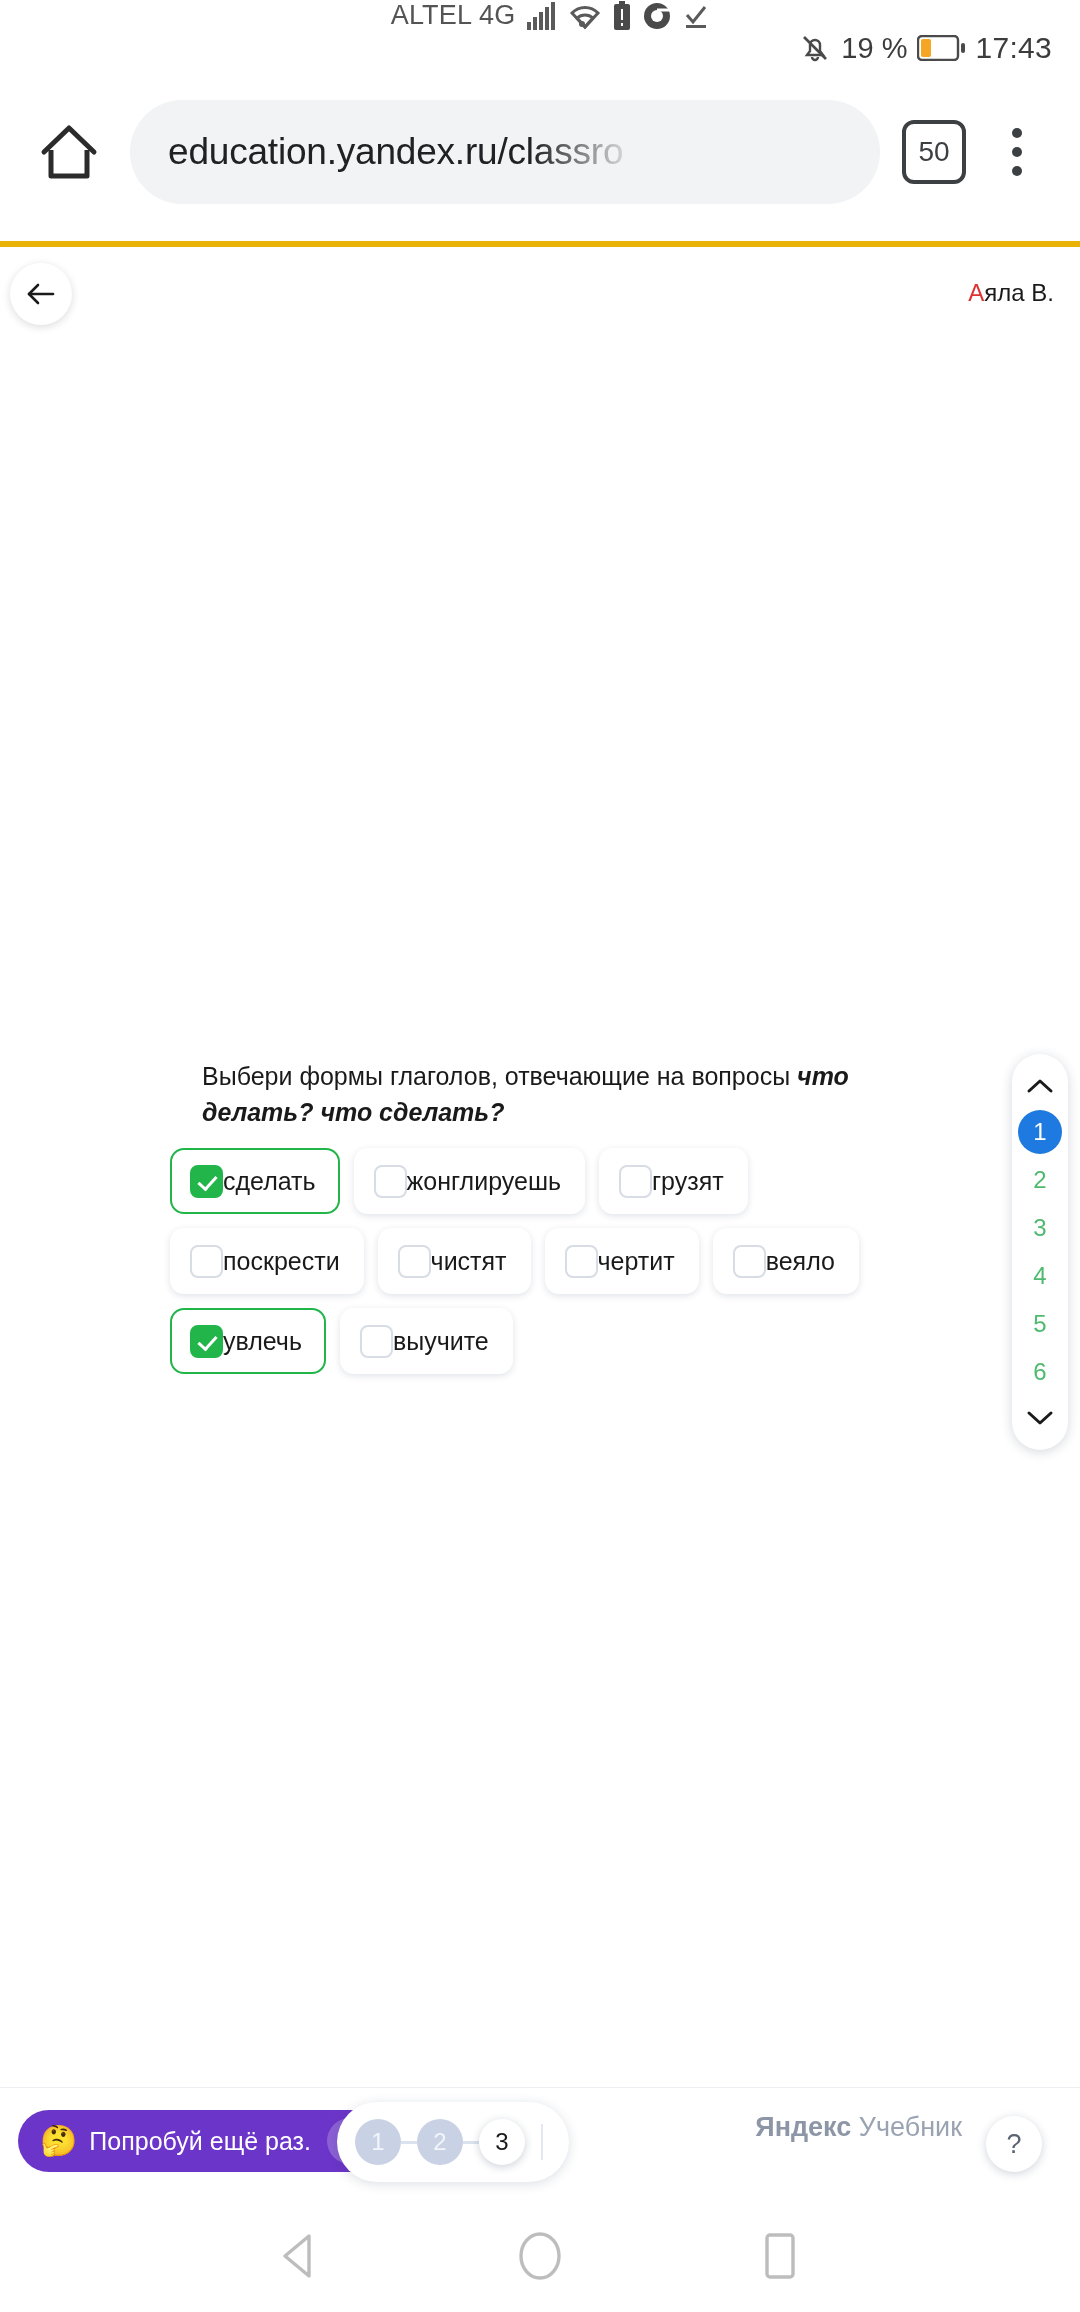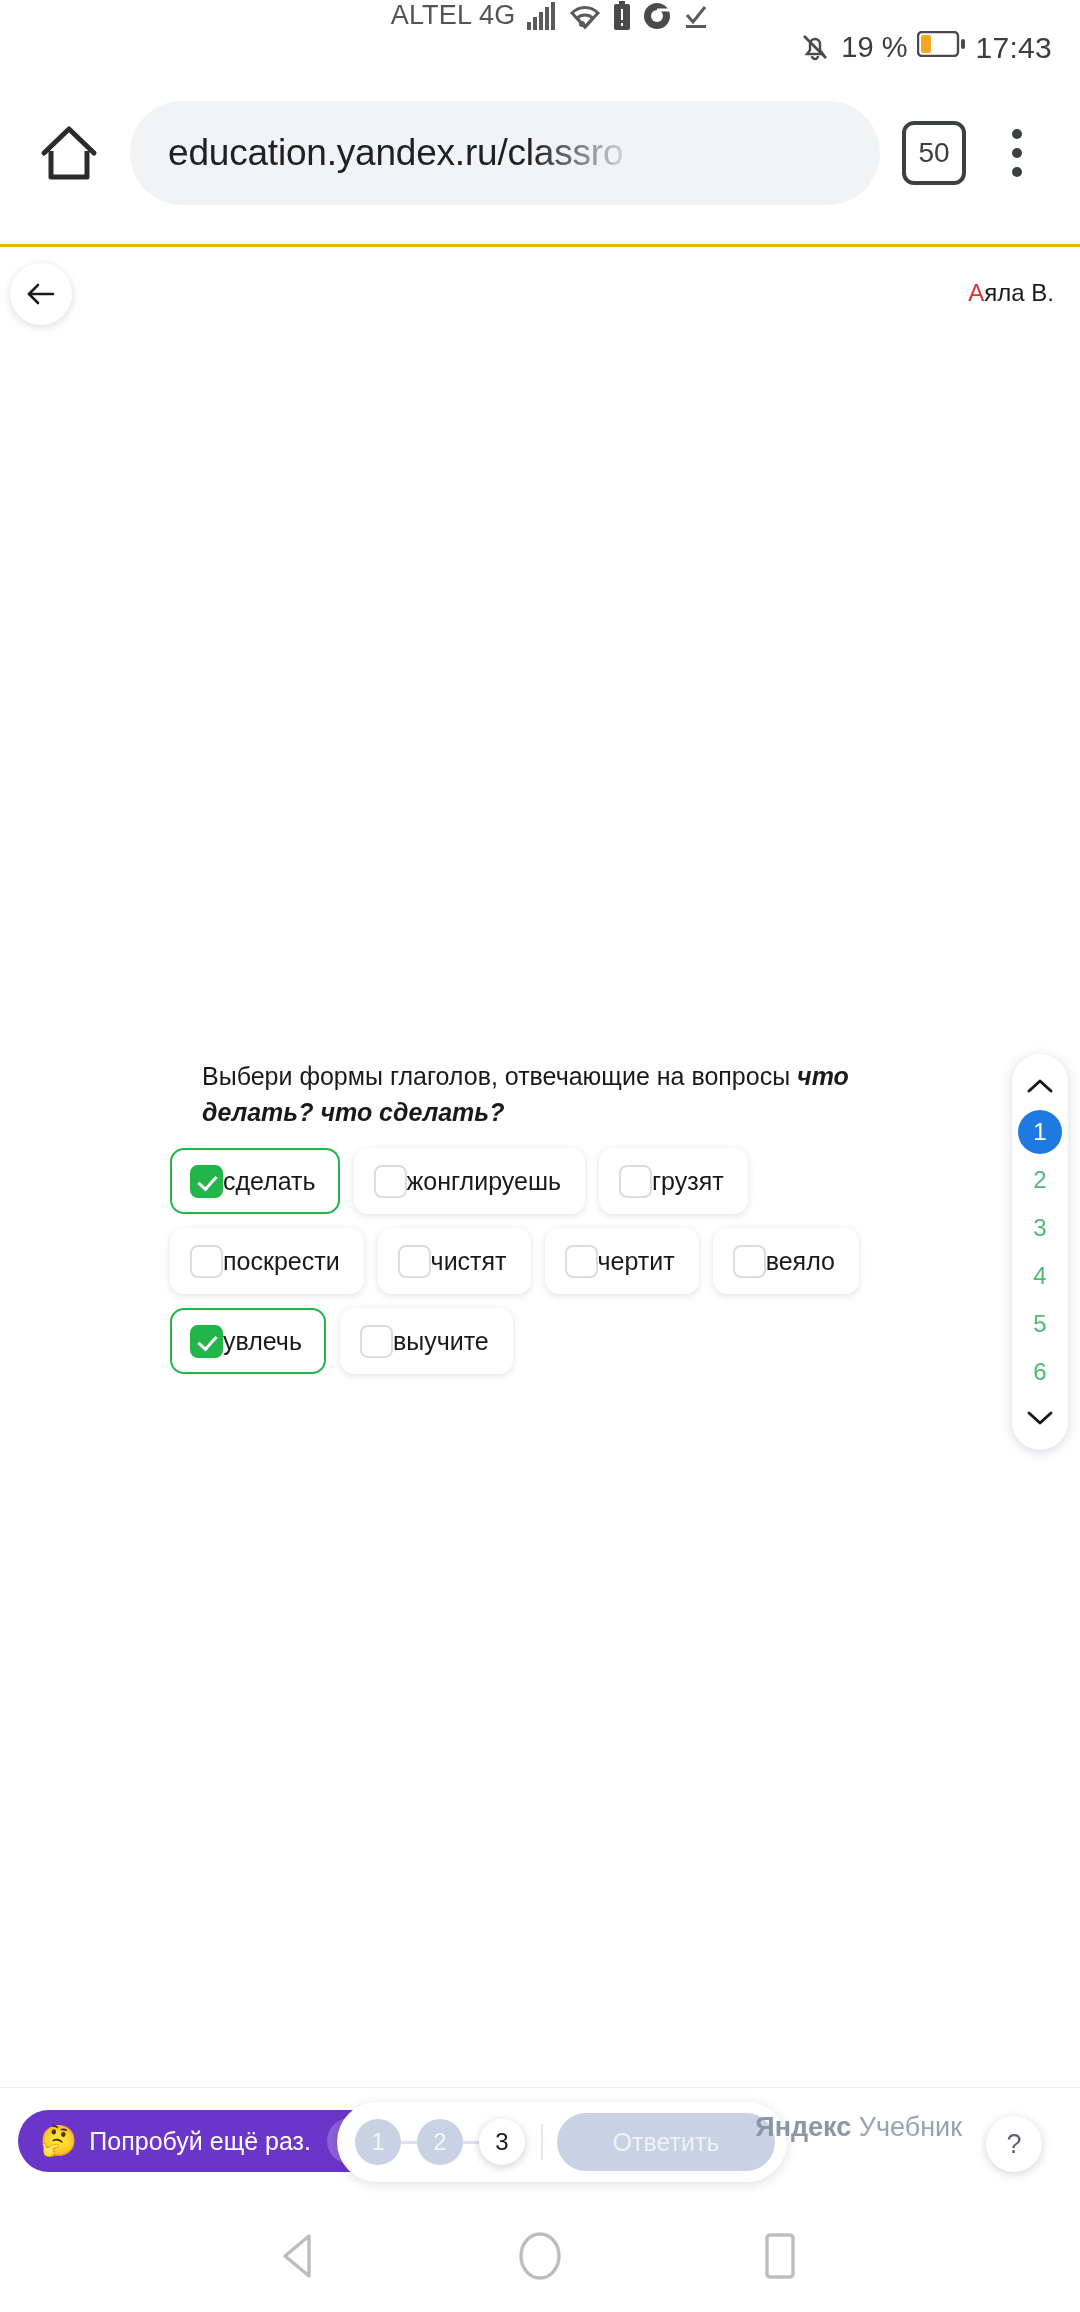--- a/index.html
+++ b/index.html
@@ -33,41 +33,41 @@
     gap: 12px;
   }
   .carrier {
     font-size: 27px;
     color: #545454;
     letter-spacing: .2px;
   }
   .sb-right {
     margin-left: auto;
     display: flex;
-    align-items: flex-start;
+    align-items: center;
     gap: 10px;
   }
   .sb-clock {
     font-size: 30px;
     color: #3c3c3c;
     letter-spacing: .3px;
   }
   .battpct {
     font-size: 29px;
     color: #3c3c3c;
   }
   .icon-svg { display:block; }
 
   
   .browserbar {
     position: absolute;
     top: 62px; left: 0;
     width: 1080px; height: 185px;
     background: #ffffff;
-    border-bottom: 3px solid #eab308;
+    border-bottom: 6px solid #eab308;
     display: flex;
     align-items: center;
     box-sizing: border-box;
     padding: 0 30px 0 30px;
   }
   .home-btn {
     width: 78px; height: 78px;
     display: flex; align-items: center; justify-content: center;
     flex: 0 0 auto;
   }
@@ -533,21 +533,20 @@
 
     <div class="answerpanel">
       <div class="steps">
           <span class="step used">1</span>
           <span class="step-link"></span>
           <span class="step used">2</span>
           <span class="step-link"></span>
           <span class="step current">3</span>
         </div>
       <div class="divider"></div>
-      <button class="answer-btn">Ответить</button>
     </div>
 
     <div class="brand">
       <b>Яндекс</b>
       <span>Учебник</span>
     </div>
     <div class="helpbtn">?</div>
   </div>
 </div>
 

